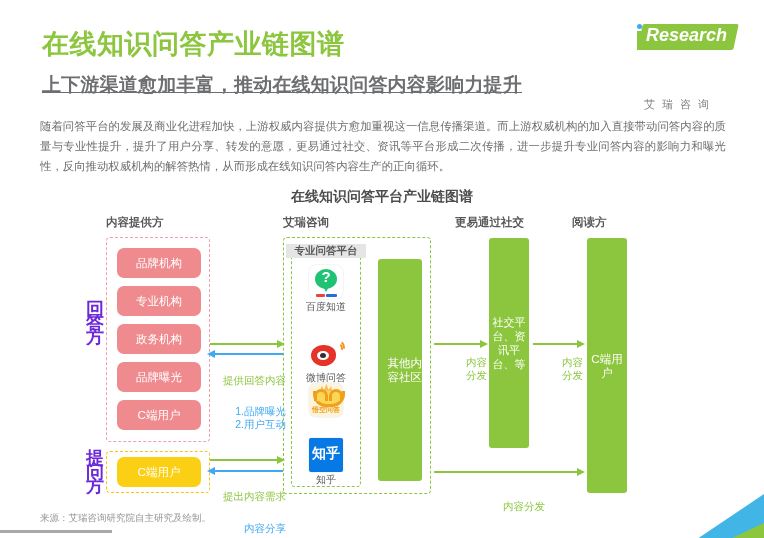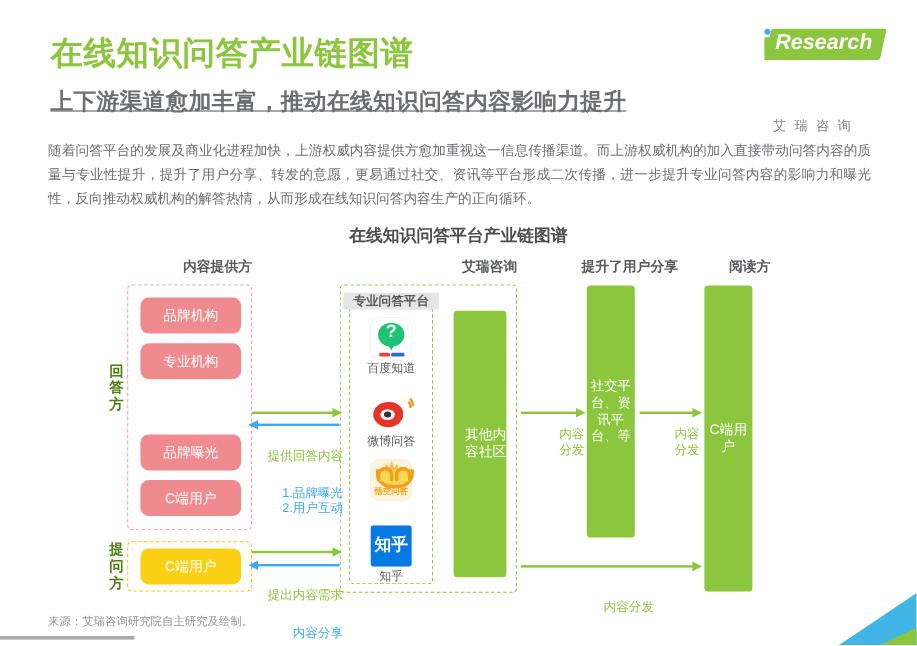--- a/index.html
+++ b/index.html
@@ -85,43 +85,43 @@
 
   
   .diagram {
     position: absolute; left: 0px; top: 212px;
     width: 764px; height: 292px;
   }
 
   .col-head {
     position: absolute;
     font-size: 11.5px; font-weight: bold; color: #58595b;
-    text-align: right; white-space: nowrap;
+    text-align: left; white-space: nowrap;
   }
 
   
   .answer-group {
     position: absolute; left: 106px; top: 25px;
     width: 104px; height: 205px;
     border: 1.4px dashed #f2a0a8;
     border-radius: 4px;
     box-sizing: border-box;
   }
   .ask-group {
     position: absolute; left: 106px; top: 239px;
     width: 104px; height: 42px;
     border: 1.4px dashed #f5c518;
     border-radius: 4px;
     box-sizing: border-box;
   }
   .side-label {
     position: absolute;
     width: 17px;
-    font-size: 12px; font-weight: bold; color: #4d7c0f;
-    line-height: 14px; text-align: right;
+    font-size: 18px; font-weight: bold; color: #6d28d9;
+    line-height: 14px; text-align: center;
   }
   .pill {
     position: absolute; left: 117px;
     width: 84px; height: 30px;
     border-radius: 7px;
     background: #ef8b8e;
     color: #ffffff; font-size: 11.5px;
     display: flex; align-items: center; justify-content: center;
     box-sizing: border-box;
   }
@@ -357,28 +357,29 @@
   </div>
 
   <div class="intro">随着问答平台的发展及商业化进程加快，上游权威内容提供方愈加重视这一信息传播渠道。而上游权威机构的加入直接带动问答内容的质量与专业性提升，提升了用户分享、转发的意愿，更易通过社交、资讯等平台形成二次传播，进一步提升专业问答内容的影响力和曝光性，反向推动权威机构的解答热情，从而形成在线知识问答内容生产的正向循环。</div>
 
   <div class="chart-title">在线知识问答平台产业链图谱</div>
 
   <div class="diagram">
 
     <div class="col-head" style="left:106px; top:3px; width:104px;">内容提供方</div>
     <div class="col-head" style="left:283px; top:3px; width:148px;">艾瑞咨询</div>
-    <div class="col-head" style="left:455px; top:3px; width:110px;">提升了用户分享</div>
+    <div class="col-head" style="left:455px; top:3px; width:110px;">更易通过社交</div>
     <div class="col-head" style="left:572px; top:3px; width:70px;">阅读方</div>
 
     <div class="answer-group"></div>
     <div class="side-label" style="left:86px; top:90px;">回答方</div>
 
     <div class="pill" style="top:36px;">品牌机构</div>
     <div class="pill" style="top:74px;">专业机构</div>
+    <div class="pill" style="top:112px;">政务机构</div>
     <div class="pill" style="top:150px;">品牌曝光</div>
     <div class="pill" style="top:188px;">C端用户</div>
 
     <div class="ask-group"></div>
     <div class="side-label" style="left:86px; top:239px;">提问方</div>
     <div class="pill yellow" style="top:245px;">C端用户</div>
 
     <div class="qa-group"></div>
     <div class="pro-group"></div>
     <div class="pro-head">专业问答平台</div>
@@ -387,21 +388,21 @@
       <div class="logo-box">
         <div class="bd-tail"></div>
         <div class="bd-bubble"></div>
         <div class="bd-q">?</div>
         <div class="bd-bar-r"></div>
         <div class="bd-bar-b"></div>
       </div>
       <div class="logo-cap">百度知道</div>
     </div>
 
-    <div class="logo-cell" style="top:114px;">
+    <div class="logo-cell" style="top:124px;">
       <div class="logo-box wb-box">
         <div class="wb-eye"></div>
         <div class="wb-pupil"></div>
         <div class="wb-pupil-in"></div>
         <div class="wb-arc1"></div>
         <div class="wb-arc2"></div>
       </div>
       <div class="logo-cap">微博问答</div>
     </div>
 

